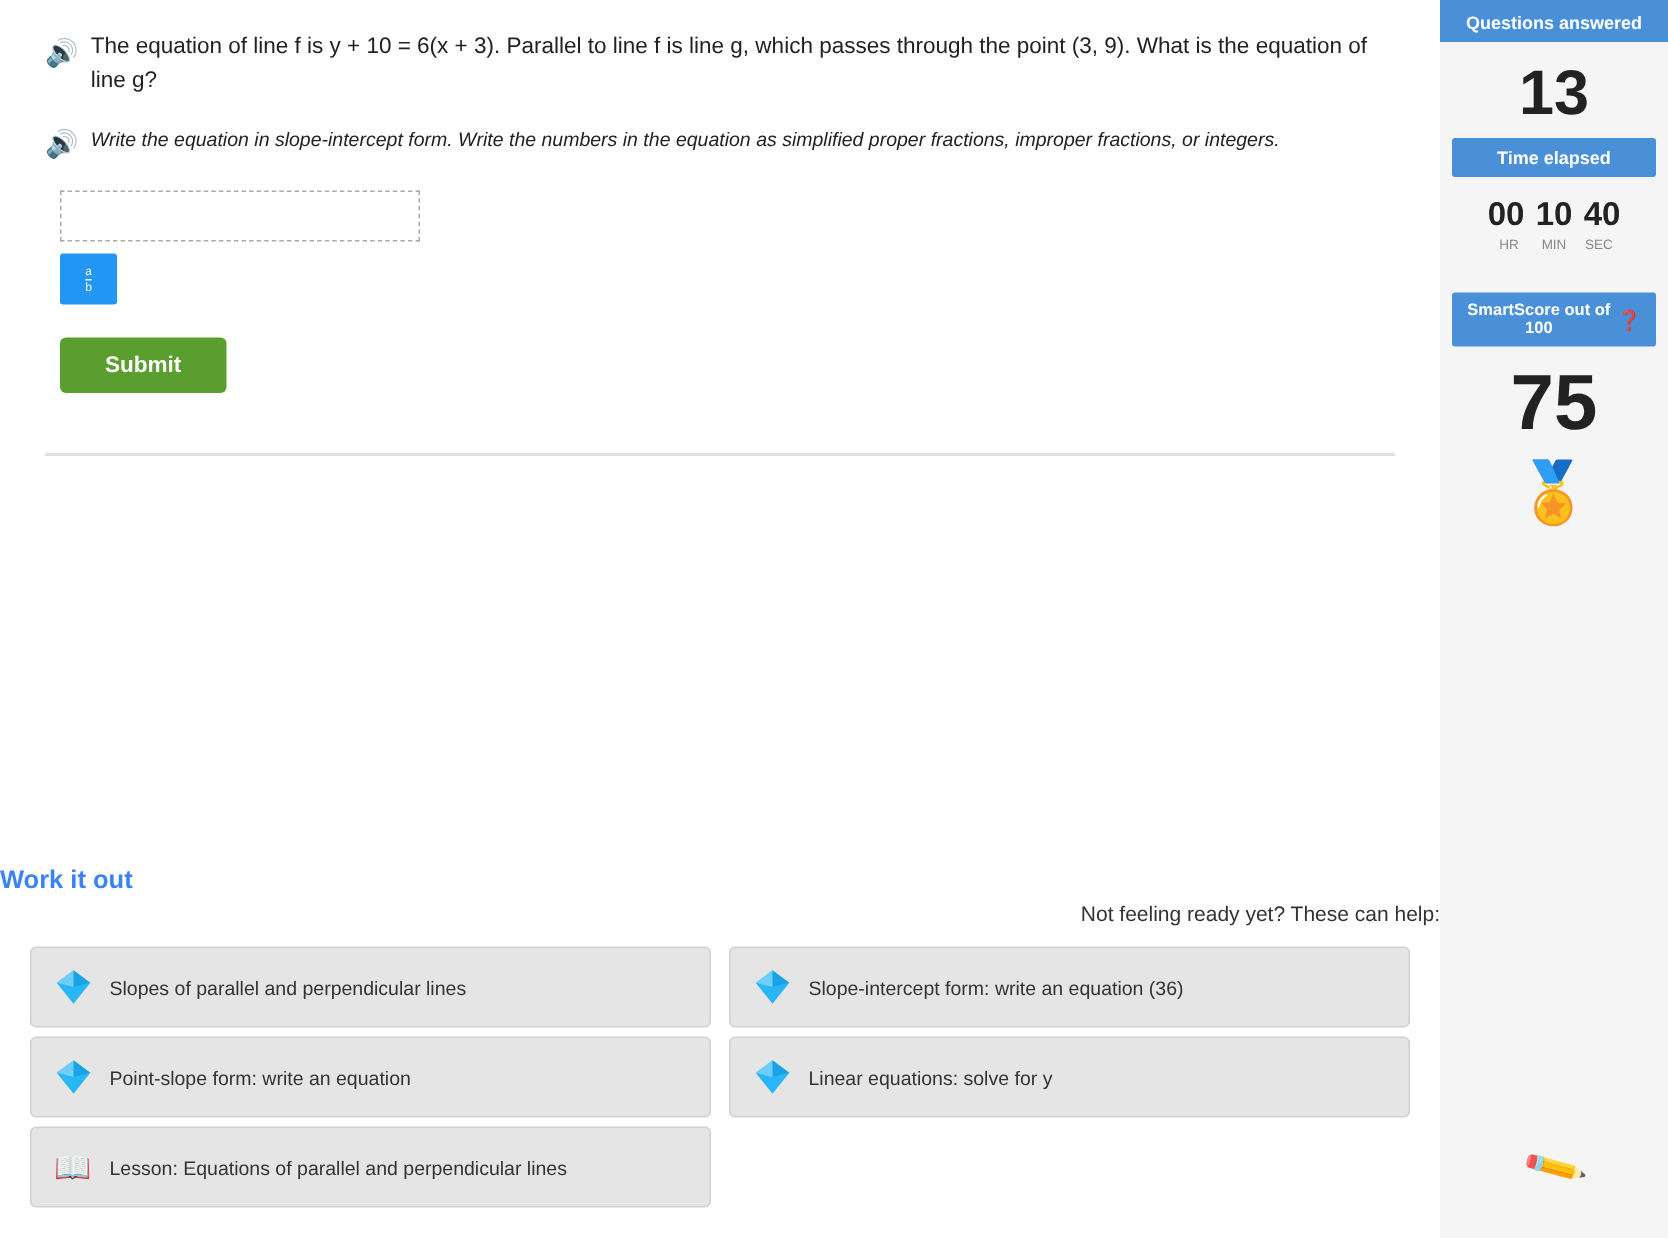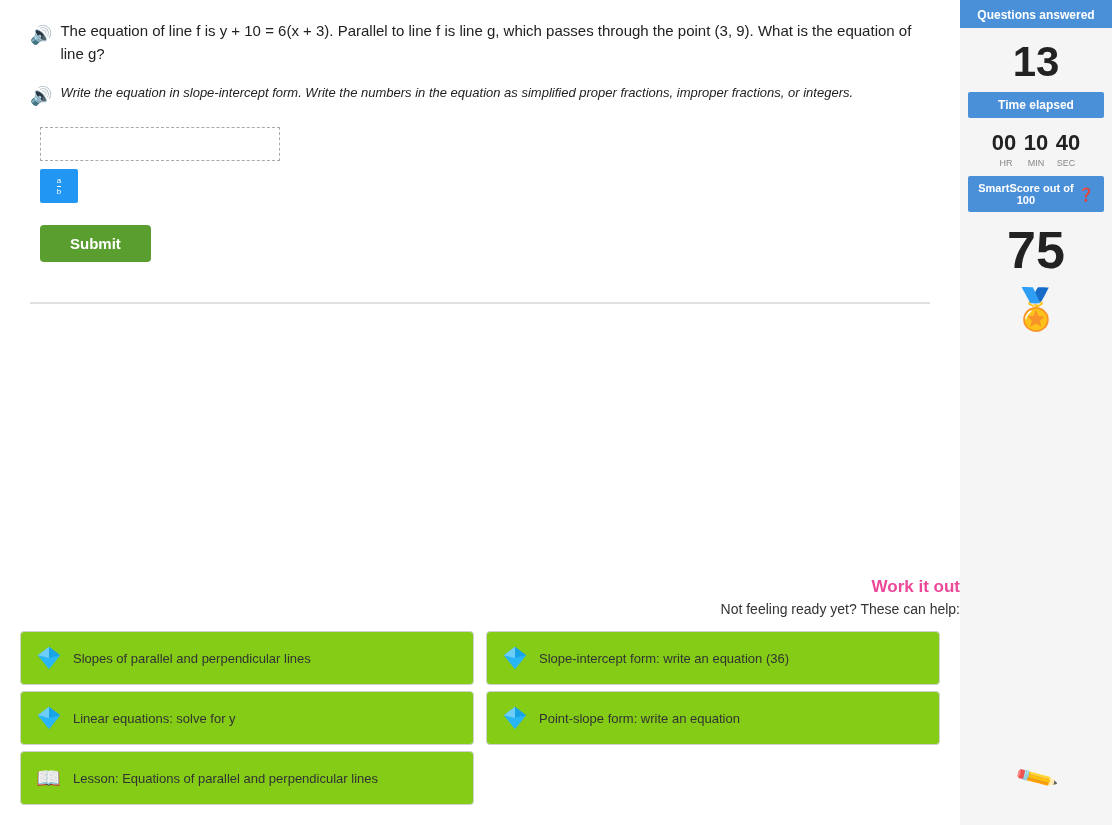--- a/index.html
+++ b/index.html
@@ -121,43 +121,43 @@
     .work-it-out {
       position: absolute;
       bottom: 0;
       left: 0;
       width: 960px;
       background: #fff;
       padding: 10px 0 0 0;
     }
 
     .work-it-out-title {
-      color: #ec4899;
+      color: #3b82f6;
       font-size: 17px;
-      text-align: right;
+      text-align: left;
       font-weight: bold;
       margin-bottom: 4px;
     }
 
     .not-ready-text {
       text-align: right;
       font-size: 14px;
       color: #333;
       margin-bottom: 14px;
     }
 
     .help-cards {
       display: grid;
       grid-template-columns: 1fr 1fr;
       gap: 6px 12px;
       padding: 0 20px 20px 20px;
     }
 
     .help-card {
-      background: #84cc16;
+      background: #e5e5e5;
       border: 1.5px solid #d0d0d0;
       border-radius: 4px;
       padding: 12px 14px;
       display: flex;
       align-items: center;
       gap: 10px;
       cursor: pointer;
       font-size: 13px;
       color: #333;
     }
@@ -251,20 +251,21 @@
       padding: 6px 10px;
       font-size: 11px;
       font-weight: bold;
       width: 90%;
       border-radius: 2px;
       margin-bottom: 8px;
       display: flex;
       align-items: center;
       justify-content: center;
       gap: 4px;
+      margin-top: 19px;
     }
 
     .smartscore-count {
       font-size: 52px;
       font-weight: bold;
       color: #222;
       text-align: center;
     }
 
     .medal-icon {
@@ -348,30 +349,30 @@
         </svg>
         <span>Slope-intercept form: write an equation (36)</span>
       </div>
 
       <div class="help-card">
         <svg class="diamond-icon" viewBox="0 0 40 40">
           <polygon class="diamond-svg" points="20,4 36,16 20,36 4,16"></polygon>
           <polygon fill="#0288d1" points="20,4 36,16 20,20" opacity="0.4"></polygon>
           <polygon fill="#b3e5fc" points="4,16 20,20 20,4" opacity="0.5"></polygon>
         </svg>
-        <span>Linear equations: solve for y</span>
+        <span>Point-slope form: write an equation</span>
       </div>
 
       <div class="help-card">
         <svg class="diamond-icon" viewBox="0 0 40 40">
           <polygon class="diamond-svg" points="20,4 36,16 20,36 4,16"></polygon>
           <polygon fill="#0288d1" points="20,4 36,16 20,20" opacity="0.4"></polygon>
           <polygon fill="#b3e5fc" points="4,16 20,20 20,4" opacity="0.5"></polygon>
         </svg>
-        <span>Point-slope form: write an equation</span>
+        <span>Linear equations: solve for y</span>
       </div>
 
       <div class="help-card">
         <div class="book-icon">📖</div>
         <span>Lesson: Equations of parallel and perpendicular lines</span>
       </div>
 
     </div>
   </div>
 

